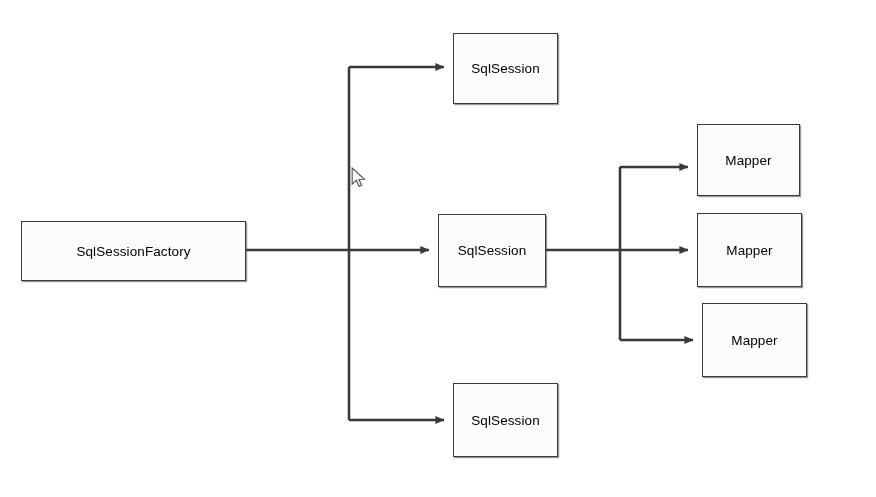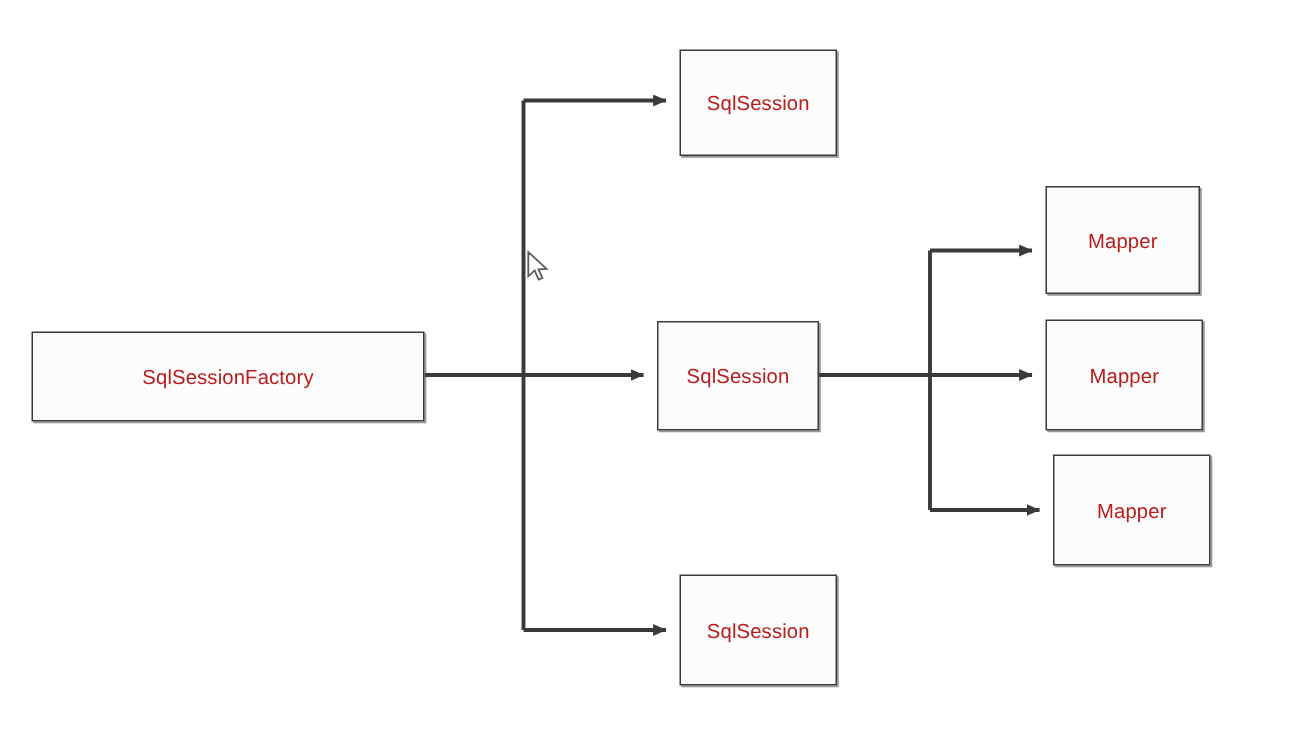--- a/index.html
+++ b/index.html
@@ -29,21 +29,21 @@
     box-sizing: border-box;
     background: #fcfcfc;
     border: 1.6px solid #3a3a3a;
     box-shadow: 1.2px 1.2px 0 0 rgba(70,70,70,0.55);
     display: flex;
     align-items: center;
     justify-content: center;
   }
   .node-label {
     font-size: 13.5px;
-    color: #b91c1c;
+    color: #000000;
     letter-spacing: 0.1px;
     white-space: nowrap;
     font-weight: 400;
   }
   #mouse-cursor {
     position: absolute;
     pointer-events: none;
   }
 </style>
 </head>
@@ -71,21 +71,21 @@
       <path d="M546,250 L688,250" marker-end="url(#arrowhead)"></path>
 
       <path d="M620,167 L620,340"></path>
 
       <path d="M620,167 L688,167" marker-end="url(#arrowhead)"></path>
 
       <path d="M620,340 L693,340" marker-end="url(#arrowhead)"></path>
     </g>
   </svg>
 
-  <div class="node-box" style="left:21px; top:221px; width:262px; height:60px;">
+  <div class="node-box" style="left:21px; top:221px; width:225px; height:60px;">
     <span class="node-label">SqlSessionFactory</span>
   </div>
 
   <div class="node-box" style="left:453px; top:33px; width:105px; height:71px;">
     <span class="node-label">SqlSession</span>
   </div>
 
   <div class="node-box" style="left:438px; top:214px; width:108px; height:73px;">
     <span class="node-label">SqlSession</span>
   </div>

